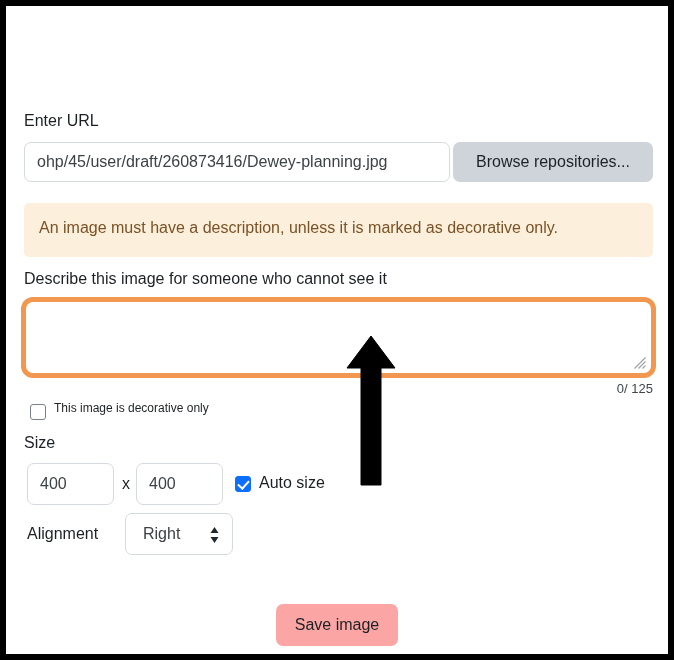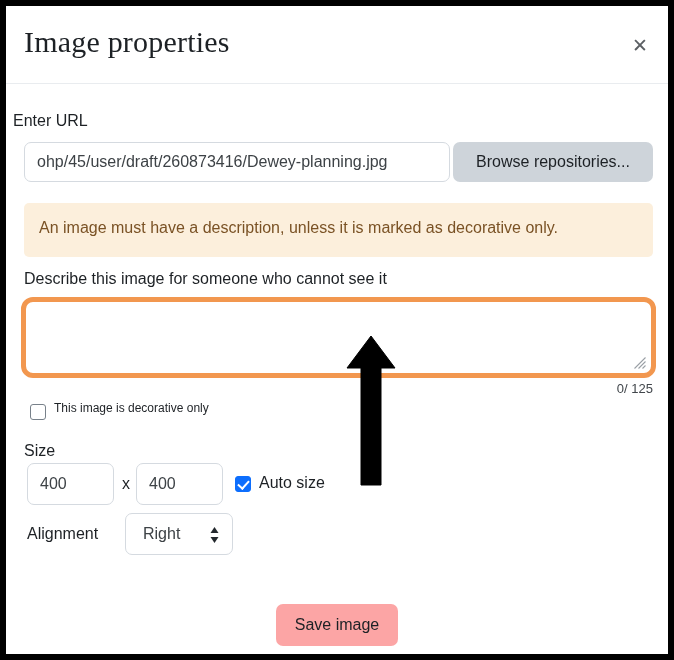--- a/index.html
+++ b/index.html
@@ -51,21 +51,21 @@
   
   #body { position: absolute; left: 0; top: 78px; width: 662px; height: 500px; }
 
   .field-label {
     position: absolute;
     font-size: 16px;
     color: #1d2125;
     white-space: nowrap;
   }
 
-  #url-label { left: 7px; top: 28px; }
+  #url-label { left: 18px; top: 28px; }
 
   #url-row { position: absolute; left: 18px; top: 58px; width: 629px; height: 40px; }
   #url-input {
     position: absolute;
     left: 0; top: 0;
     width: 426px; height: 40px;
     border: 1px solid #d5dae0;
     border-radius: 7px;
     background: #ffffff;
     padding: 0 10px 0 12px;
@@ -167,21 +167,21 @@
   }
   #decorative-cb { left: 6px; top: 3px; }
   #decorative-label {
     position: absolute;
     left: 30px; top: 0;
     font-size: 12px;
     color: #1d2125;
     white-space: nowrap;
   }
 
-  #size-label { left: 18px; top: 350px; margin-top: 8px; }
+  #size-label { left: 18px; top: 350px; }
 
   #size-row { position: absolute; left: 18px; top: 379px; height: 42px; }
   .num-input {
     position: absolute;
     width: 87px; height: 42px;
     border: 1px solid #d5dae0;
     border-radius: 7px;
     background: #ffffff;
     font-size: 16px;
     color: #3d4246;
@@ -261,24 +261,20 @@
     left: 337px; top: 327px;
     width: 56px; height: 155px;
     pointer-events: none;
   }
 </style>
 </head>
 <body>
 
 <div id="frame">
 
-  <div id="header">
-    <div id="dialog-title">Image properties</div>
-    <button id="close-btn">✕</button>
-  </div>
 
   <div id="body">
 
     <div class="field-label" id="url-label">Enter URL</div>
 
     <div id="url-row">
       <input id="url-input" type="text" value="ohp/45/user/draft/260873416/Dewey-planning.jpg" style="">
       <button id="browse-btn">Browse repositories...</button>
     </div>
 

